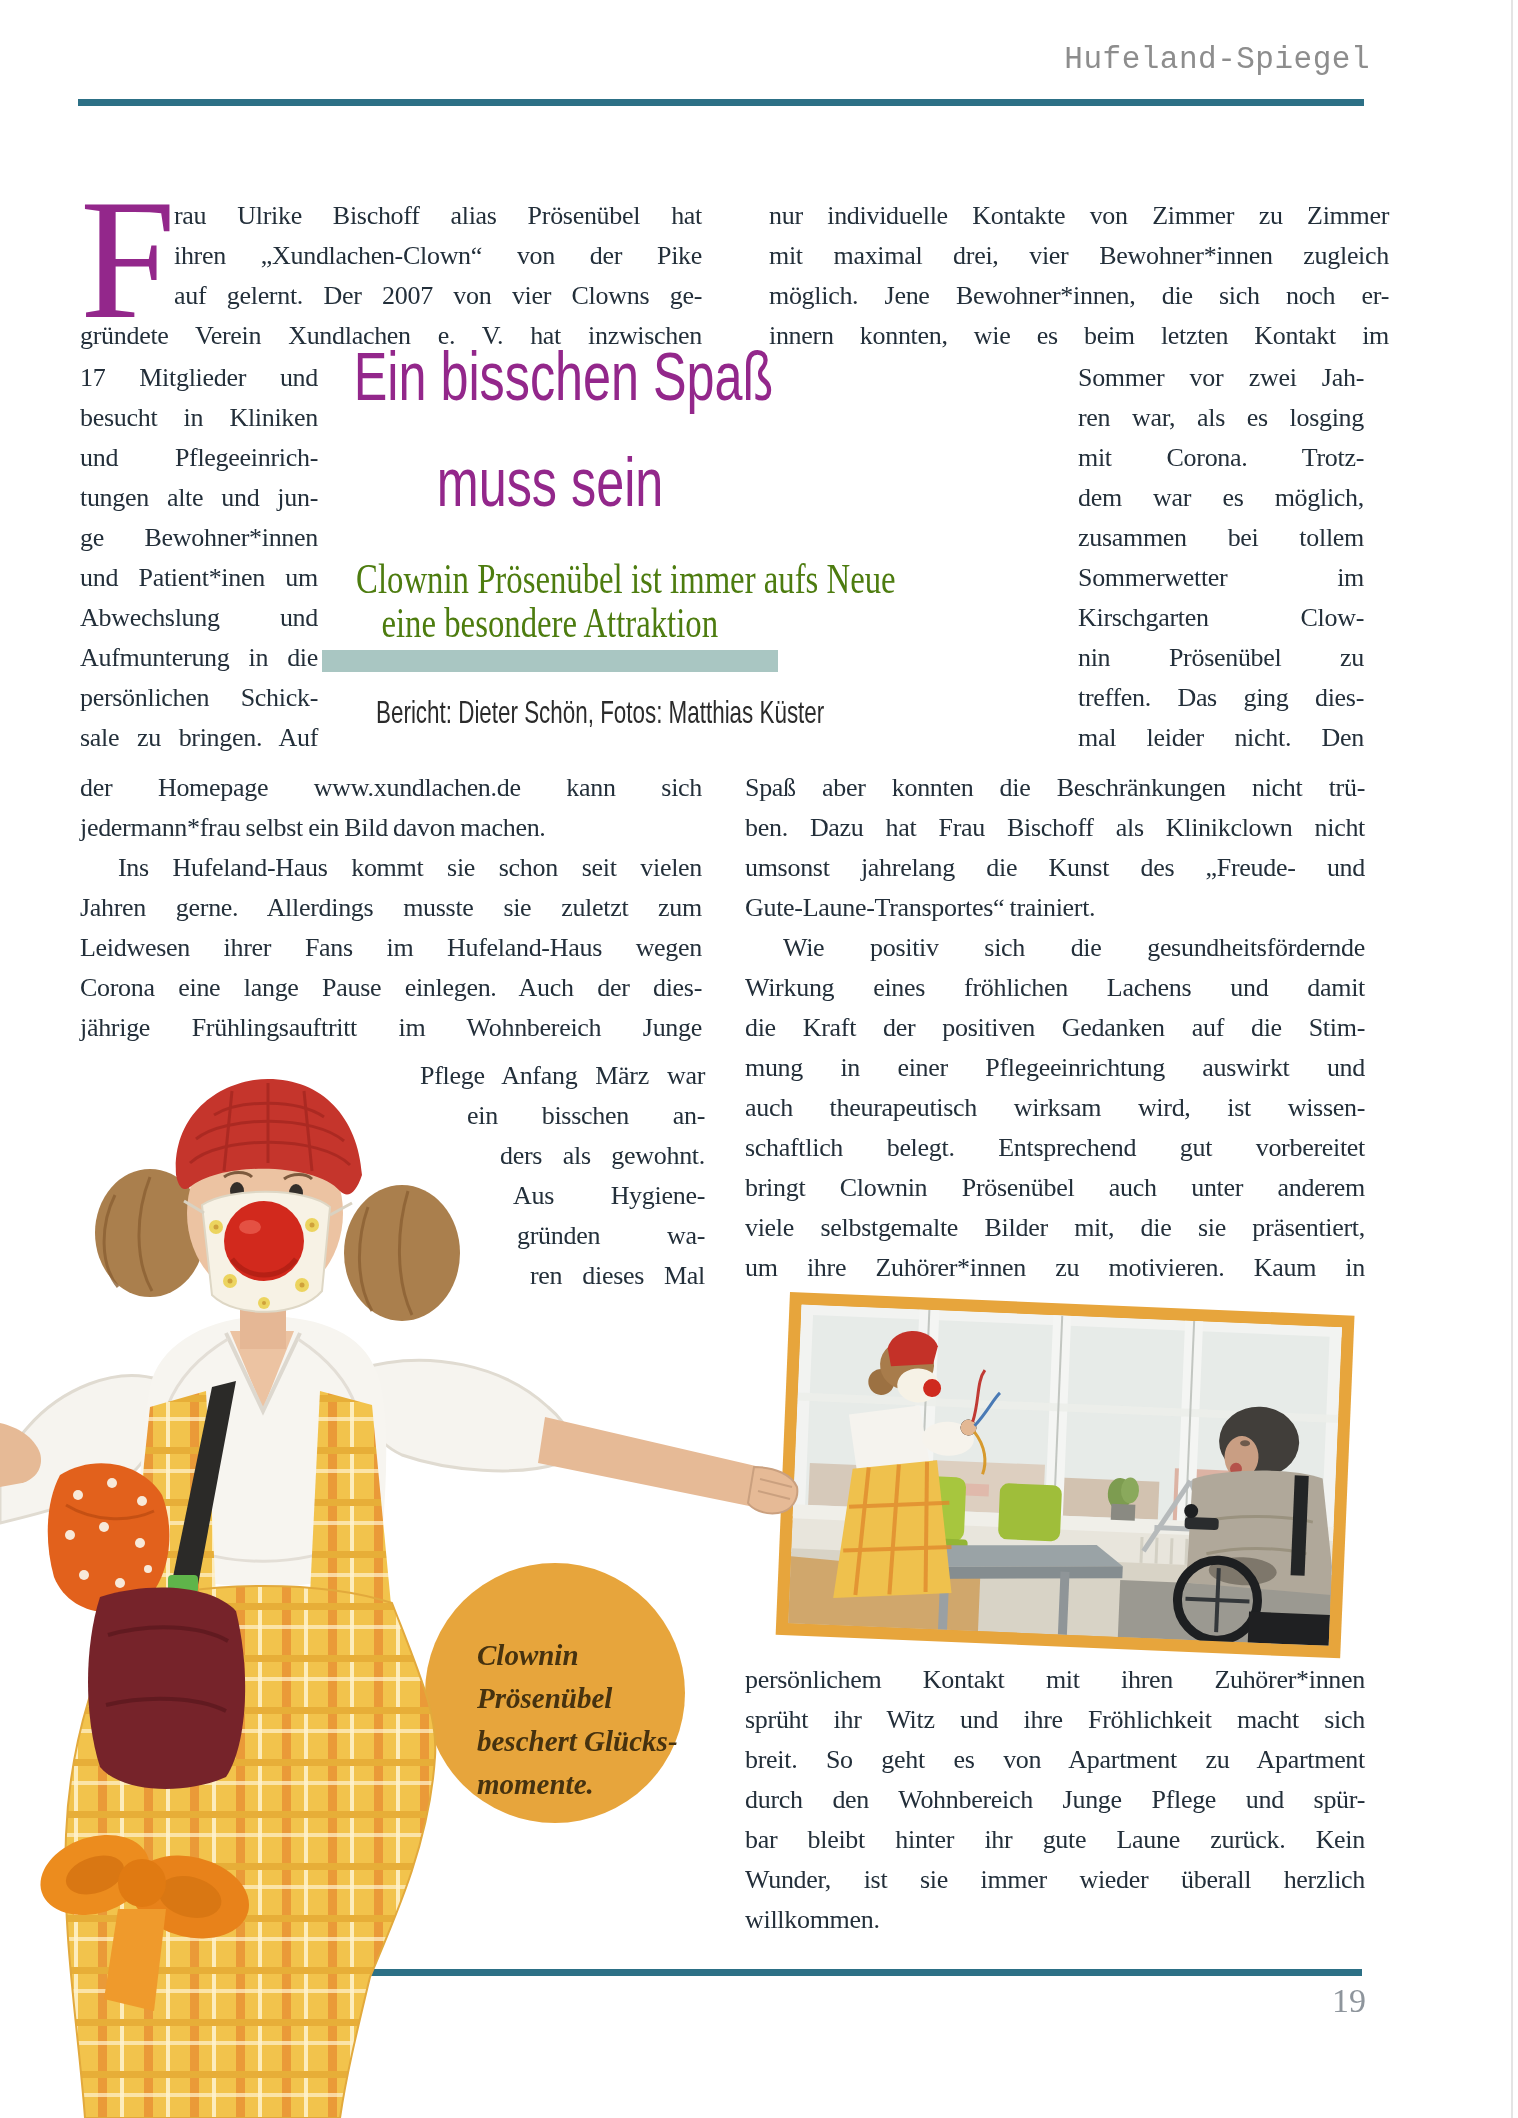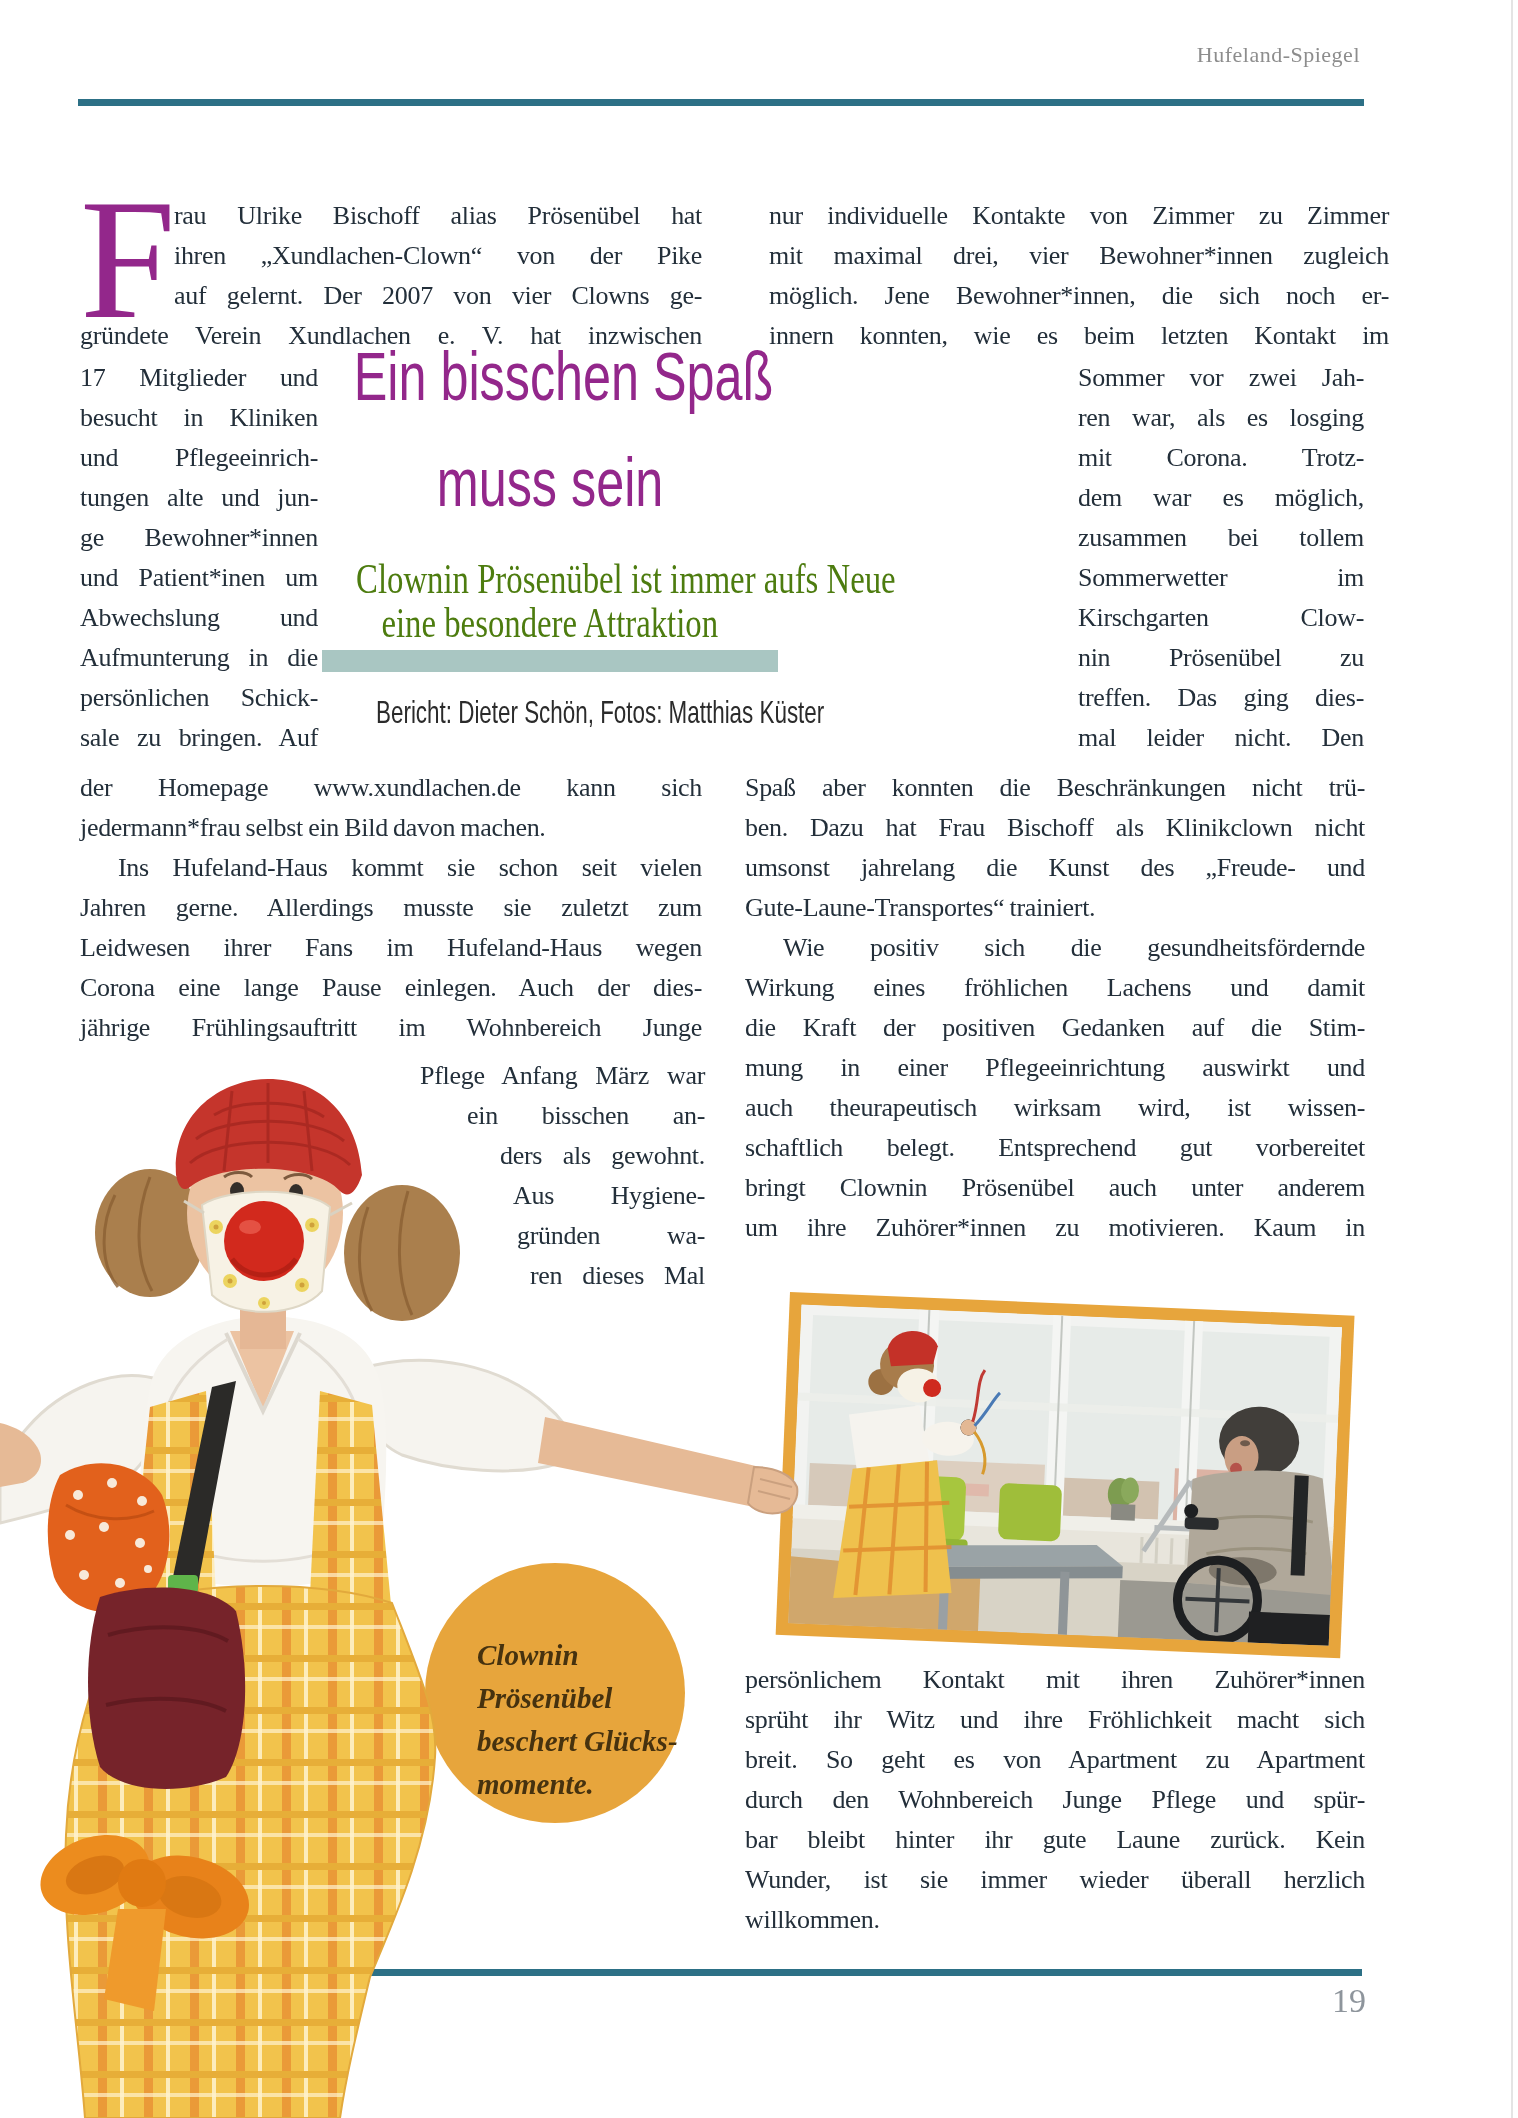--- a/index.html
+++ b/index.html
@@ -2,22 +2,22 @@
 <html lang="de"><head>
 <meta charset="utf-8">
 <style>
   html,body{margin:0;padding:0;background:#9a9a9a;}
   .page{
     position:relative; width:1518px; height:2118px; margin:0 auto;
     background:#ffffff; overflow:hidden;
     font-family:"Liberation Serif",serif;
   }
   
-  .header-title{position:absolute; right:158px; top:42px; font-size:22px; color:#8d8d8d;
-    letter-spacing:.5px; z-index:1;}
+  .header-title{position:absolute; right:148px; top:42px; font-size:31px; color:#8d8d8d;
+    letter-spacing:.5px; z-index:1;font-family:Liberation Mono, monospace;}
   .top-rule{position:absolute; left:78px; top:99px; width:1286px; height:7px; background:#2c7086; z-index:1;}
   .bottom-rule{position:absolute; left:345px; top:1969px; width:1017px; height:7px; background:#2c7086; z-index:1;}
   .page-number{position:absolute; right:152px; top:1982px; font-size:34px; color:#8e959c; z-index:4;}
   .page-edge{position:absolute; right:5px; top:0; width:2px; height:2118px; background:#d9d9d9; opacity:.7;}
 
   
   .seg{position:absolute; font-size:26px; line-height:40px; color:#232f3a;
        letter-spacing:-0.3px; word-spacing:-1px; z-index:1;}
   .tline{height:40px; text-align:justify; text-align-last:justify; overflow:visible;}
   .tline.noju{text-align-last:left;}
@@ -131,20 +131,21 @@
       <div class="tline">ben. Dazu hat Frau Bischoff als Klinikclown nicht</div>
       <div class="tline">umsonst jahrelang die Kunst des „Freude- und</div>
       <div class="tline noju">Gute-Laune-Transportes“ trainiert.</div>
       <div class="tline" style="padding-left: 38px;">Wie positiv sich die gesundheitsfördernde</div>
       <div class="tline">Wirkung eines fröhlichen Lachens und damit</div>
       <div class="tline">die Kraft der positiven Gedanken auf die Stim-</div>
       <div class="tline">mung in einer Pflegeeinrichtung auswirkt und</div>
       <div class="tline">auch theurapeutisch wirksam wird, ist wissen-</div>
       <div class="tline">schaftlich belegt. Entsprechend gut vorbereitet</div>
       <div class="tline">bringt Clownin Prösenübel auch unter anderem</div>
+      <div class="tline">viele selbstgemalte Bilder mit, die sie präsentiert,</div>
       <div class="tline">um ihre Zuhörer*innen zu motivieren. Kaum in</div>
     </div>
   <div class="seg seg-right-h">
       <div class="tline">persönlichem Kontakt mit ihren Zuhörer*innen</div>
       <div class="tline">sprüht ihr Witz und ihre Fröhlichkeit macht sich</div>
       <div class="tline">breit. So geht es von Apartment zu Apartment</div>
       <div class="tline">durch den Wohnbereich Junge Pflege und spür-</div>
       <div class="tline">bar bleibt hinter ihr gute Laune zurück. Kein</div>
       <div class="tline">Wunder, ist sie immer wieder überall herzlich</div>
       <div class="tline noju">willkommen.</div>

